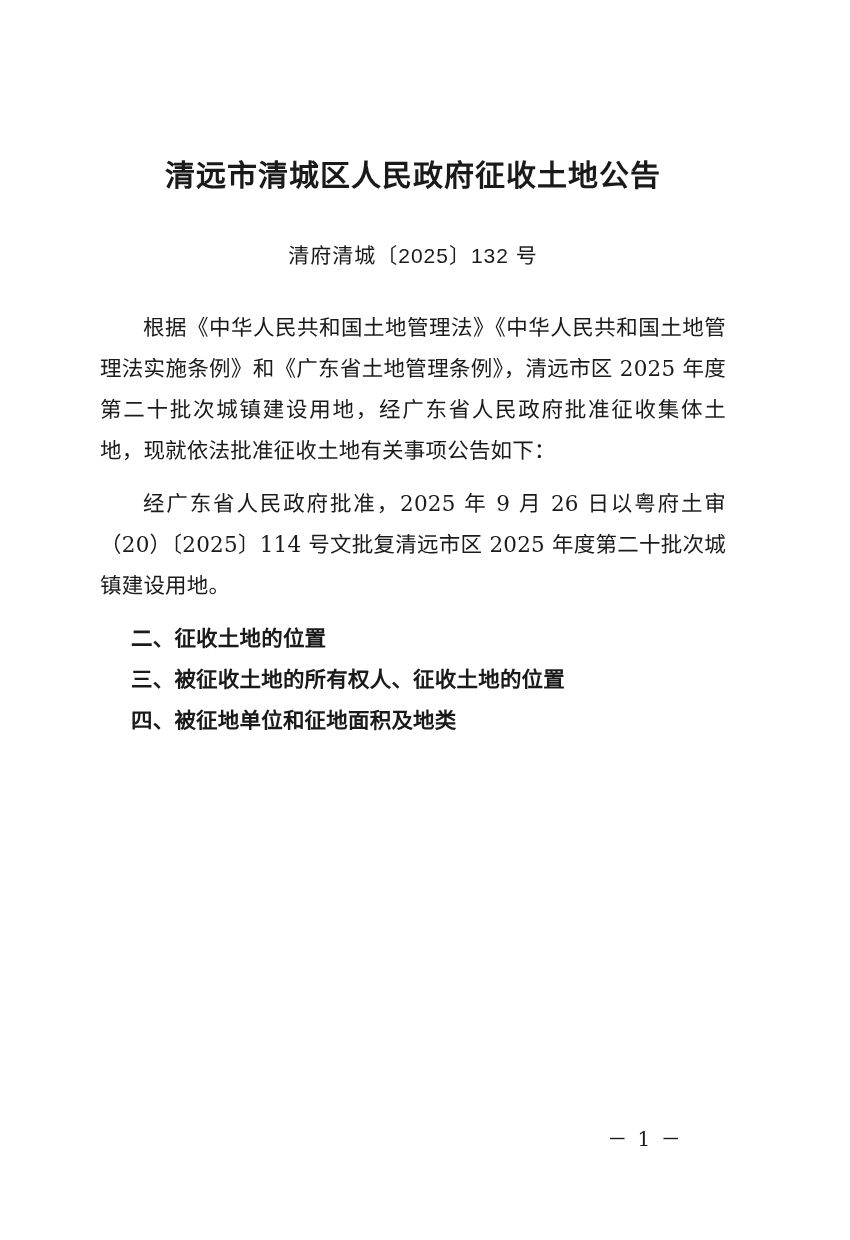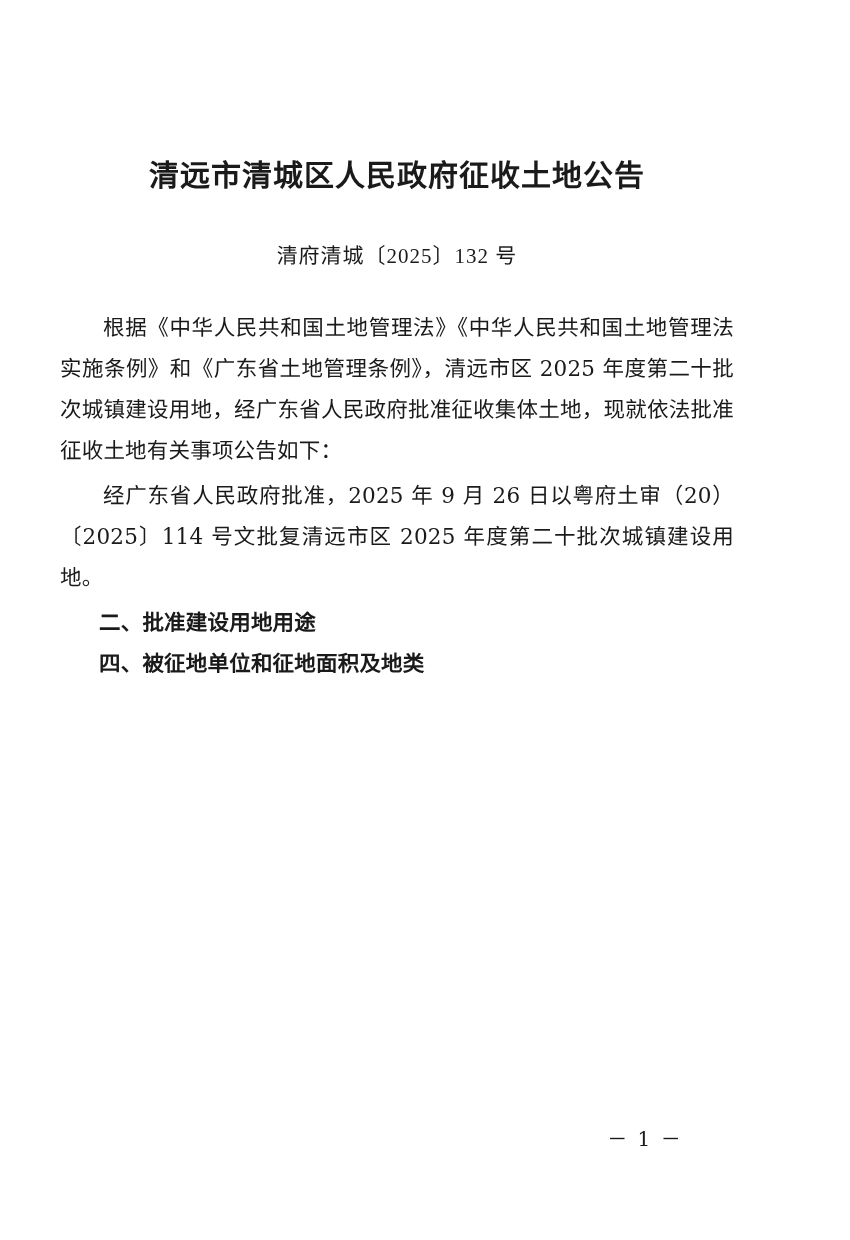--- a/index.html
+++ b/index.html
@@ -14,45 +14,45 @@
     color: #1a1a1a;
     position: relative;
     overflow: hidden;
   }
   .page {
     position: absolute;
     left: 0; top: 0;
     width: 850px;
     height: 1240px;
     box-sizing: border-box;
-    padding: 100px 112px 40px 56px;
+    padding: 100px 112px 40px 88px;
   }
   .doc-title {
     text-align: center;
     font-size: 30px;
     font-weight: bold;
     letter-spacing: 1px;
     line-height: 1.4;
     margin: 55px 0 0 0;
     font-family: "DejaVu Serif", "Liberation Serif", serif;
   }
   .doc-number {
     text-align: center;
     font-size: 21px;
     letter-spacing: 1px;
     margin: 42px 0 0 0;
-    font-family: Liberation Serif, serif;
+    font-family: Liberation Sans, sans-serif;
   }
   .body-text {
     margin-top: 38px;
   }
   p.para {
     font-size: 21.5px;
     line-height: 41px;
-    margin: 4px;
+    margin: 12px;
     text-indent: 2em;
     text-align: justify;
     text-justify: inter-ideograph;
     letter-spacing: 0.2px;
     font-family: "DejaVu Serif", "Liberation Serif", serif;
   }
   p.heading {
     font-size: 21.5px;
     line-height: 41px;
     margin: 0;
@@ -78,19 +78,20 @@
 
 <div class="page">
 
   <h1 class="doc-title">清远市清城区人民政府征收土地公告</h1>
 
   <div class="doc-number">清府清城〔2025〕132 号</div>
 
   <div class="body-text">
     <p class="para">根据《中华人民共和国土地管理法》《中华人民共和国土地管理法实施条例》和《广东省土地管理条例》，清远市区 2025 年度第二十批次城镇建设用地，经广东省人民政府批准征收集体土地，现就依法批准征收土地有关事项公告如下：</p>
     <p class="para">经广东省人民政府批准，2025 年 9 月 26 日以粤府土审（20）〔2025〕114 号文批复清远市区 2025 年度第二十批次城镇建设用地。</p>
-    <p class="heading">二、批准建设用地用途</p>
+    <p class="heading">二、征收土地的位置</p>
+    <p class="heading">三、被征收土地的所有权人、征收土地的位置</p>
     <p class="heading">四、被征地单位和征地面积及地类</p>
   </div>
 
   <div class="page-number">－ 1 －</div>
 
 </div>
 
 </body></html>

